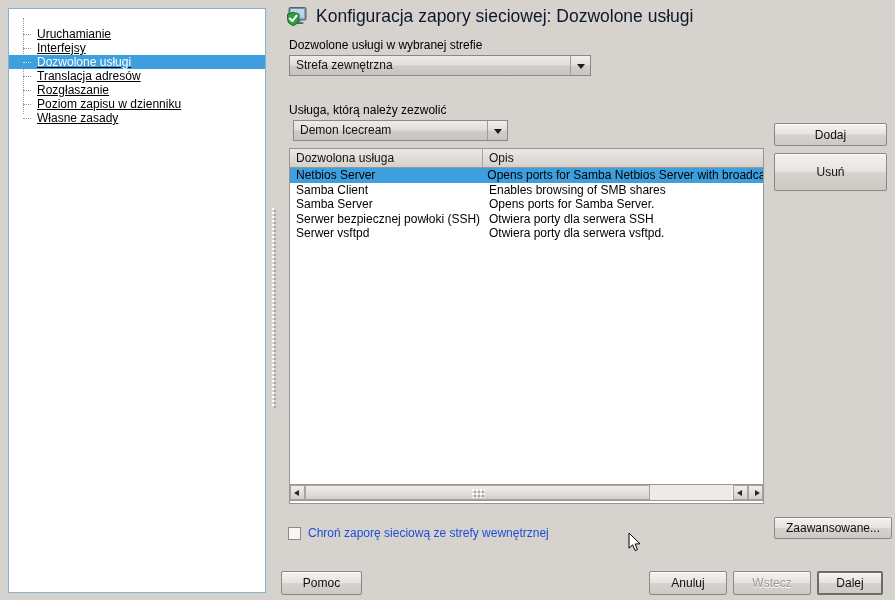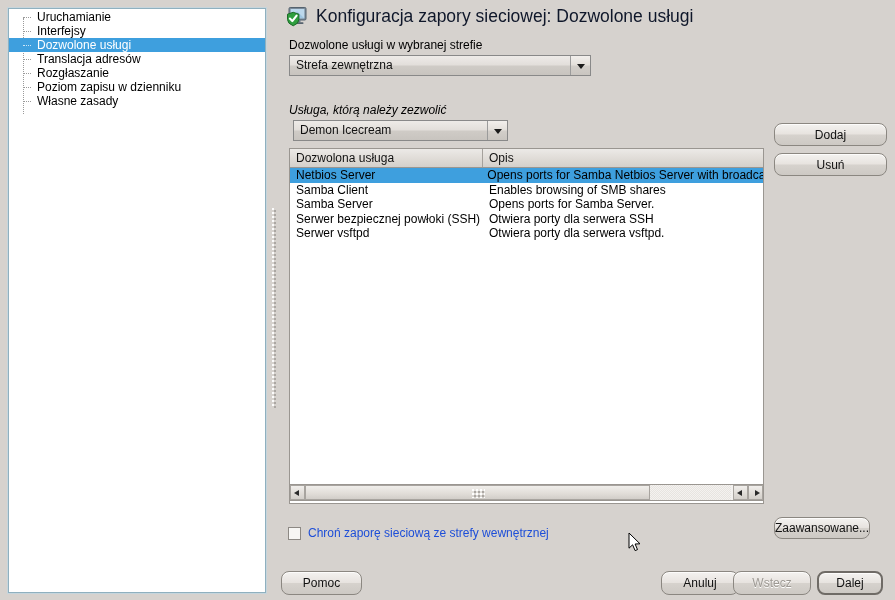--- a/index.html
+++ b/index.html
@@ -48,21 +48,22 @@
     width: 8px;
     border-top: 1px dotted #9a9a9a;
   }
   .tree-item.selected {
     background: #3e9fde;
     color: #ffffff;
     margin-right: 0px;
   }
   .tree-item.selected .dash { border-top-color: #cde6f7; }
   #tree-list {
-    padding-top: 1px;
+    padding-top: 18px;
+    text-decoration: underline;
   }
 
   
   #tree-trunk {
     position: absolute;
     left: 14px;
     top: 9px;
     height: 96px;
     border-left: 1px dotted #9a9a9a;
   }
@@ -271,21 +272,21 @@
     flex: 0 0 auto;
     display: flex;
     margin-left: 2px;
   }
 
   
   .btn {
     position: absolute;
     box-sizing: border-box;
     border: 1px solid #8b8781;
-    border-radius: 8px;
+    border-radius: 2px;
     background: linear-gradient(to bottom, #f4f2f0 0%, #e7e3df 48%, #d6d2cd 52%, #cdc9c4 100%);
     font-size: 12px;
     color: #111;
     text-align: center;
     line-height: 1;
     display: flex;
     align-items: center;
     justify-content: center;
     cursor: default;
     box-shadow: inset 0 1px 0 #fdfcfb;
@@ -387,29 +388,29 @@
     <span id="page-title">Konfiguracja zapory sieciowej: Dozwolone usługi</span>
   </div>
 
   <span class="field-label" style="left:9px; top:38px;">Dozwolone usługi w wybranej strefie</span>
 
   <div class="combo" style="left:9px; top:55px; width:302px;">
     <span class="combo-text">Strefa zewnętrzna</span>
     <span class="combo-arrow"></span>
   </div>
 
-  <span class="field-label" style="left:9px; top:103px;font-style:italic;">Usługa, którą należy zezwolić</span>
+  <span class="field-label" style="left:9px; top:103px;">Usługa, którą należy zezwolić</span>
 
   <div class="combo" style="left:13px; top:120px; width:215px;">
     <span class="combo-text">Demon Icecream</span>
     <span class="combo-arrow"></span>
   </div>
 
   <div class="btn" style="left:494px; top:123px; width:113px; height:23px;">Dodaj</div>
-  <div class="btn" style="left:494px; top:153px; width:113px; height:23px;">Usuń</div>
+  <div class="btn" style="left:494px; top:153px; width:113px; height:38px;">Usuń</div>
 
   <div id="list-frame">
     <div id="list-header">
       <div class="hcell c1">Dozwolona usługa</div>
       <div class="hcell c2">Opis</div>
     </div>
     <div id="list-body">
 
       <div class="list-row selected">
         <span class="cell c1">Netbios Server</span>
@@ -456,25 +457,25 @@
           <span class="ar"></span>
         </div>
     </div>
   </div>
 
   <div id="protect-row">
     <span class="cbox"></span>
     <span id="protect-label">Chroń zaporę sieciową ze strefy wewnętrznej</span>
   </div>
 
-  <div class="btn" style="left:494px; top:517px; width:96px; height:22px;">Zaawansowane...</div>
+  <div class="btn" style="left:494px; top:517px; width:118px; height:22px;">Zaawansowane...</div>
 
   <div class="btn" style="left:1px; top:571px; width:81px; height:24px;">Pomoc</div>
 
-  <div class="btn" style="left:369px; top:571px; width:78px; height:24px;margin-left:12px;">Anuluj</div>
+  <div class="btn" style="left:369px; top:571px; width:78px; height:24px;">Anuluj</div>
 
   <div class="btn disabled" style="left:453px; top:571px; width:78px; height:24px;">Wstecz</div>
 
   <div class="btn default" style="left:537px; top:571px; width:66px; height:24px;">Dalej</div>
 
 </div>
 
 <div id="cursor">
   <svg width="14" height="21" viewBox="0 0 14 21">
     <path d="M1 1 L1 16.2 L4.6 12.8 L7.1 18.6 L9.5 17.6 L7.1 12.0 L12.0 11.8 Z" fill="#ffffff" stroke="#000000" stroke-width="1" stroke-linejoin="round"></path>

